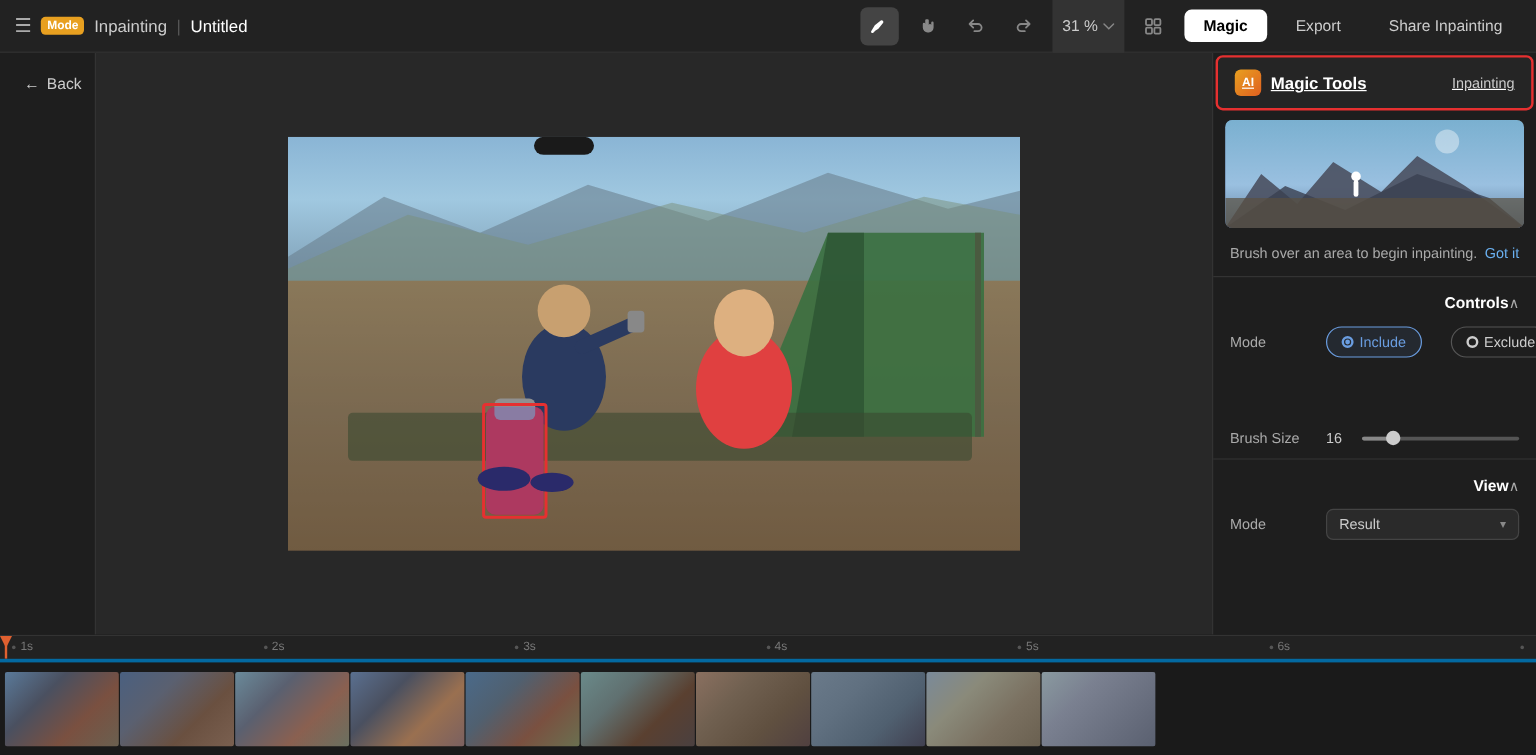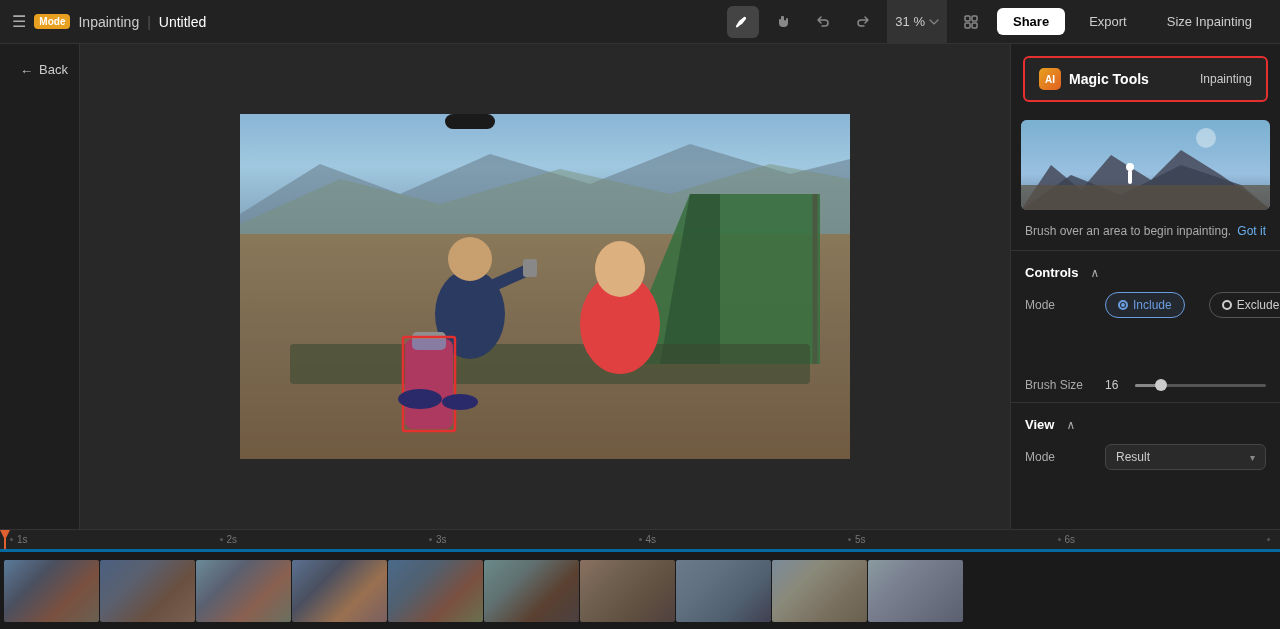--- a/index.html
+++ b/index.html
@@ -183,22 +183,23 @@
     }
 
     
     .magic-tools-header {
       display: flex;
       align-items: center;
       justify-content: space-between;
       padding: 10px 14px;
       border: 2px solid #e63030;
       border-radius: 6px;
-      margin: 12px;
+      margin: 2px;
       background: #252525;
+      text-decoration: underline;
     }
     .magic-tools-left {
       display: flex;
       align-items: center;
       gap: 8px;
     }
     .ai-icon {
       width: 22px;
       height: 22px;
       background: linear-gradient(135deg, #e8a020, #e06020);
@@ -253,23 +254,22 @@
     .divider {
       height: 1px;
       background: #333;
       margin: 4px 0;
     }
 
     
     .section-header {
       display: flex;
       align-items: center;
-      justify-content: flex-start;
+      justify-content: flex-end;
       padding: 10px 14px 6px;
-      gap: 12px;
     }
     .section-title {
       font-size: 13px;
       font-weight: 600;
       color: #fff;
     }
     .collapse-icon {
       color: #aaa;
       font-size: 12px;
       cursor: pointer;
@@ -518,23 +518,23 @@
     <button class="tool-btn" title="Fit">
       <svg width="16" height="16" viewBox="0 0 16 16" fill="none">
         <rect x="2" y="2" width="5" height="5" rx="1" stroke="#888" stroke-width="1.5"></rect>
         <rect x="9" y="2" width="5" height="5" rx="1" stroke="#888" stroke-width="1.5"></rect>
         <rect x="2" y="9" width="5" height="5" rx="1" stroke="#888" stroke-width="1.5"></rect>
         <rect x="9" y="9" width="5" height="5" rx="1" stroke="#888" stroke-width="1.5"></rect>
       </svg>
     </button>
   </div>
   <div class="topbar-right">
-    <button class="btn-share">Share</button>
+    <button class="btn-share">Magic</button>
     <button class="btn-export">Export</button>
-    <button class="btn-done">Size Inpainting</button>
+    <button class="btn-done">Share Inpainting</button>
   </div>
 </div>
 
 <div class="main-layout">
 
   <div class="left-sidebar">
     <div class="back-btn">
       <span>←</span>
       <span>Back</span>
     </div>

